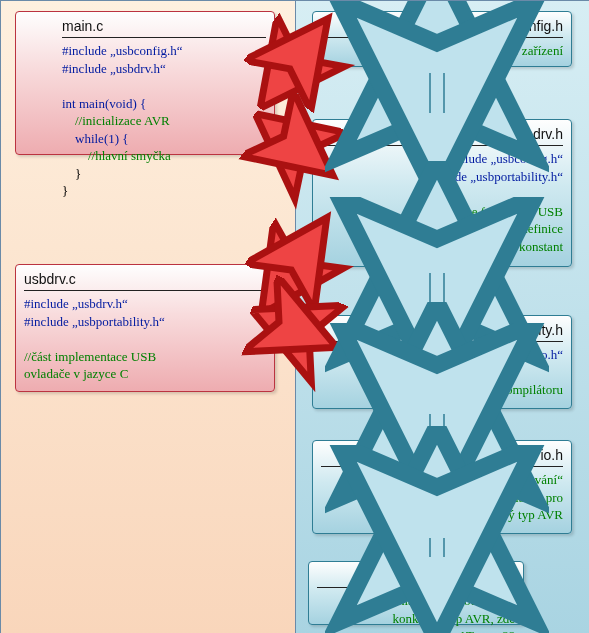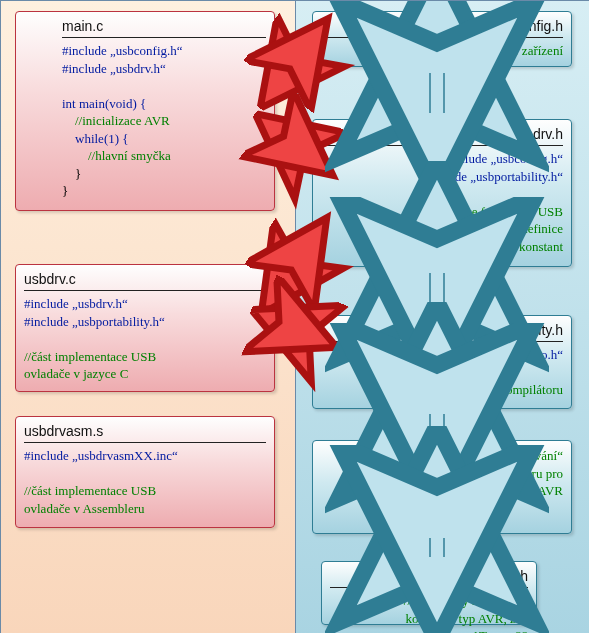--- a/index.html
+++ b/index.html
@@ -73,21 +73,21 @@
     pointer-events: none;
   }
 </style>
 </head>
 <body>
 
 <div id="stage">
   <div class="col col-left"></div>
   <div class="col col-right"></div>
 
-  <div class="box box-red" style="left:14px; top:10px; width:260px; height:200px;padding-left:46px;">
+  <div class="box box-red" style="left:14px; top:10px; width:260px; height:144px;padding-left:46px;">
     <div class="title">main.c</div>
     <div class="body"><span class="kw">#include „usbconfig.h“</span>
 <span class="kw">#include „usbdrv.h“</span>
 <span class="pl"></span>
 <span class="kw">int main(void) {</span>
 <span class="cm">    //inicializace AVR</span>
 <span class="kw">    while(1) {</span>
 <span class="cm">        //hlavní smyčka</span>
 <span class="pl">    }</span>
 <span class="pl">}</span></div>
@@ -95,27 +95,20 @@
 
   <div class="box box-red" style="left:14px; top:263px; width:260px; height:128px;">
     <div class="title">usbdrv.c</div>
     <div class="body"><span class="kw">#include „usbdrv.h“</span>
 <span class="kw">#include „usbportability.h“</span>
 <span class="pl"></span>
 <span class="cm">//část implementace USB</span>
 <span class="cm">ovladače v jazyce C</span></div>
   </div>
 
-  <div class="box box-red" style="left:14px; top:415px; width:260px; height:112px;">
-    <div class="title">usbdrvasm.s</div>
-    <div class="body"><span class="kw">#include „usbdrvasmXX.inc“</span>
-<span class="pl"></span>
-<span class="cm">//část implementace USB</span>
-<span class="cm">ovladače v Assembleru</span></div>
-  </div>
 
   <div class="box box-blue" style="left:311px; top:10px; width:260px; height:56px;">
     <div class="title">usbconfig.h</div>
     <div class="body"><span class="cm">//konfigurace USB zařízení</span></div>
   </div>
 
   <div class="box box-blue" style="left:311px; top:118px; width:260px; height:148px;">
     <div class="title">usbdrv.h</div>
     <div class="body"><span class="kw">#include „usbconfig.h“</span>
 <span class="kw">#include „usbportability.h“</span>
@@ -126,26 +119,27 @@
   </div>
 
   <div class="box box-blue" style="left:311px; top:314px; width:260px; height:94px;">
     <div class="title">usbportability.h</div>
     <div class="body"><span class="kw">#include „io.h“</span>
 <span class="pl"></span>
 <span class="cm">//hlavičkový kompilátoru</span></div>
   </div>
 
   <div class="box box-blue" style="left:311px; top:439px; width:260px; height:94px;">
+    <div class="title">io.h</div>
     <div class="body"><span class="cm">//soubor pro „inkludování“</span>
 <span class="cm">kompilátoru souboru pro</span>
 <span class="cm">hlavičkový typ AVR</span></div>
   </div>
 
-  <div class="box box-blue" style="left:320px; top:560px; width:216px; height:64px;">
+  <div class="box box-blue" style="left:307px; top:560px; width:216px; height:64px;">
     <div class="title">iom88.h</div>
     <div class="body"><span class="cm">//hlavičkový soubor pro</span>
 <span class="cm">konkrétní typ AVR, zde</span>
 <span class="cm">ATmega88</span></div>
   </div>
 
   <svg class="overlay">
     <defs>
 
       <marker id="rH" markerWidth="14" markerHeight="14" refX="8" refY="6" orient="auto">

